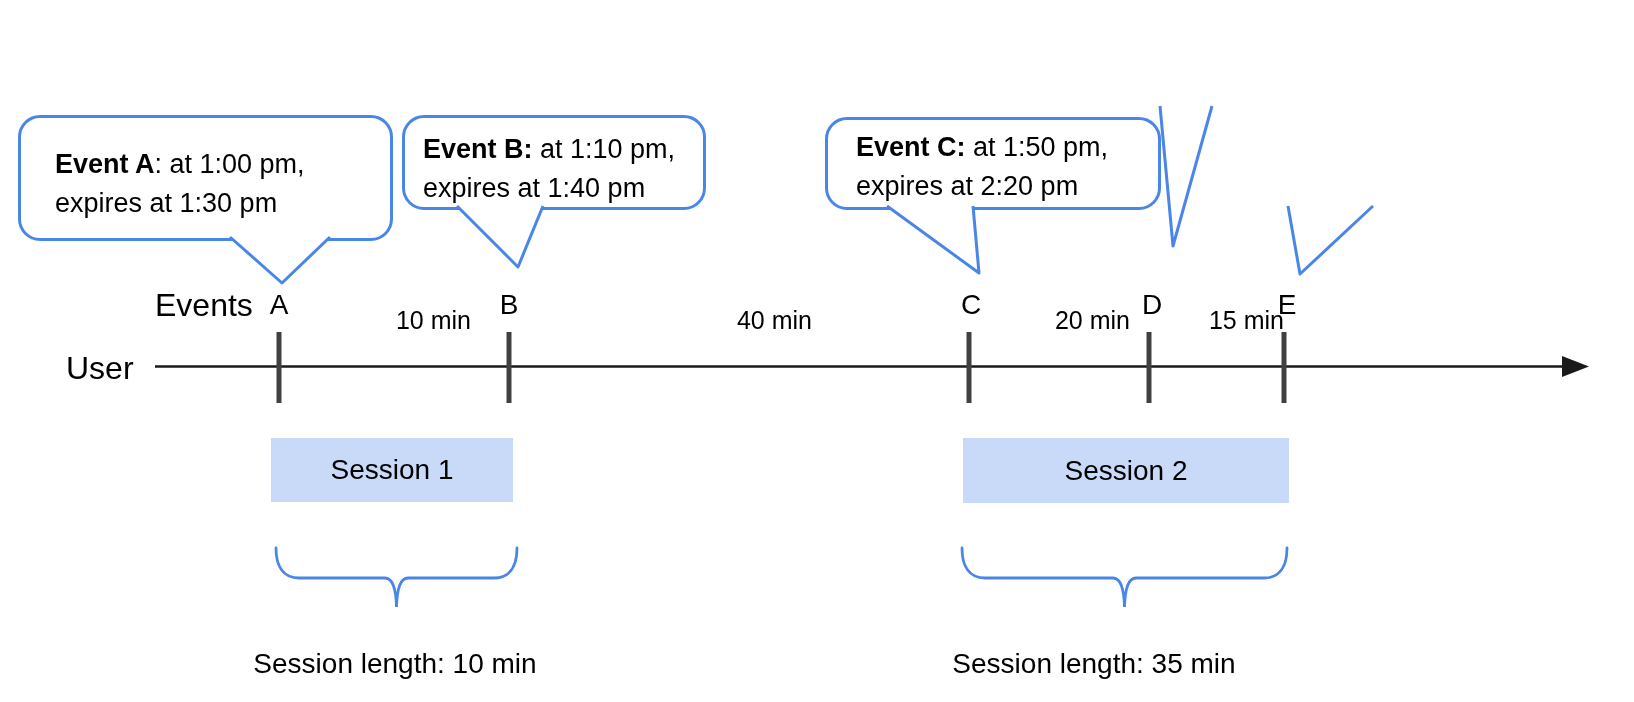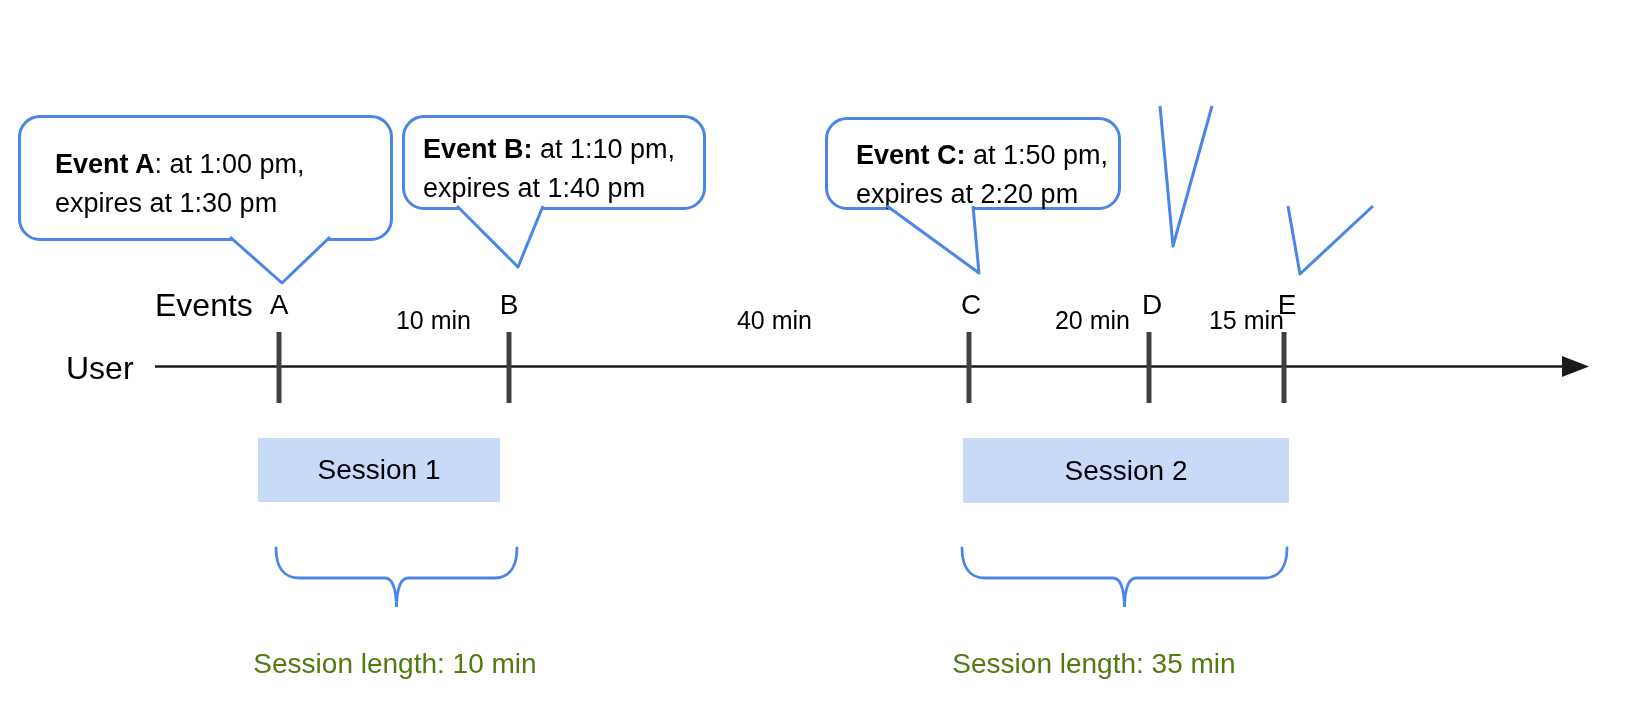--- a/index.html
+++ b/index.html
@@ -11,21 +11,21 @@
   #base-layer{position:absolute;left:0;top:0;z-index:0;}
   
   .bubble{
     position:absolute;box-sizing:border-box;background:#fff;
     border:3px solid #4a86e8;border-radius:22px;z-index:3;
     font-size:27px;line-height:39px;
   }
   .bubble .bold{font-weight:bold;}
   .bubble-a{left:18px;top:115px;width:375px;height:126px;padding:27px 0 0 34px;}
   .bubble-b{left:402px;top:115px;width:304px;height:95px;padding:12px 0 0 18px;}
-  .bubble-c{left:825px;top:117px;width:296px;height:93px;padding:16px 0 0 28px;}
+  .bubble-c{left:825px;top:117px;width:336px;height:93px;padding:8px 0 0 28px;}
   .bubble-d{left:1048px;top:13px;width:380px;height:97px;padding:14px 0 0 28px;}
   .bubble-e{left:1233px;top:115px;width:347px;height:95px;padding:13px 0 0 22px;}
   .tail{position:absolute;z-index:5;pointer-events:none;}
   #tail-a{left:222px;top:234px;}
   #tail-b{left:450px;top:202px;}
   #tail-c{left:880px;top:202px;}
   #tail-e{left:1280px;top:202px;}
   #dtail-patch{position:absolute;left:1163px;top:105px;width:46px;height:6px;background:#fff;z-index:4;}
   
   .lbl{position:absolute;z-index:2;white-space:nowrap;}
@@ -33,23 +33,23 @@
   #user-label{left:66px;top:350px;font-size:32px;}
   .tick-letter{position:absolute;top:289px;width:60px;margin-left:-30px;text-align:center;font-size:28px;z-index:2;}
   .t-a{left:279px;} .t-b{left:509px;} .t-c{left:971px;} .t-d{left:1152px;} .t-e{left:1287px;}
   .gap-label{position:absolute;top:306px;width:140px;margin-left:-70px;text-align:right;font-size:25px;z-index:2;}
   .g-1{left:401px;} .g-2{left:742px;} .g-3{left:1060px;} .g-4{left:1214px;}
   
   .session-box{
     position:absolute;background:#c9daf8;display:flex;align-items:center;justify-content:center;
     font-size:28px;z-index:2;
   }
-  #session-1{left:258px;top:438px;width:242px;height:64px;}
+  #session-1{left:271px;top:438px;width:242px;height:64px;}
   #session-2{left:963px;top:438px;width:326px;height:65px;}
-  .session-length{position:absolute;top:648px;width:340px;text-align:center;font-size:28px;color:#4d7c0f;z-index:2;}
+  .session-length{position:absolute;top:648px;width:340px;text-align:center;font-size:28px;color:#000000;z-index:2;}
   #slen-1{left:225px;}
   #slen-2{left:924px;}
 </style>
 </head>
 <body>
 
 <div id="canvas">
 
   <svg id="base-layer" width="1634" height="702" viewBox="0 0 1634 702">
 

